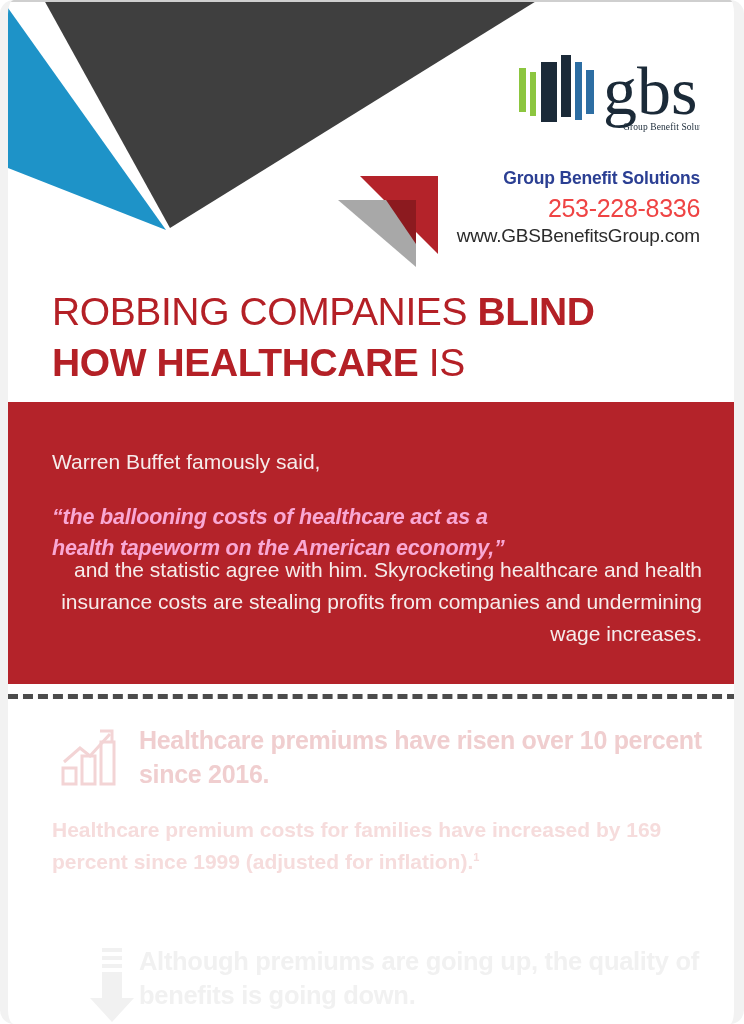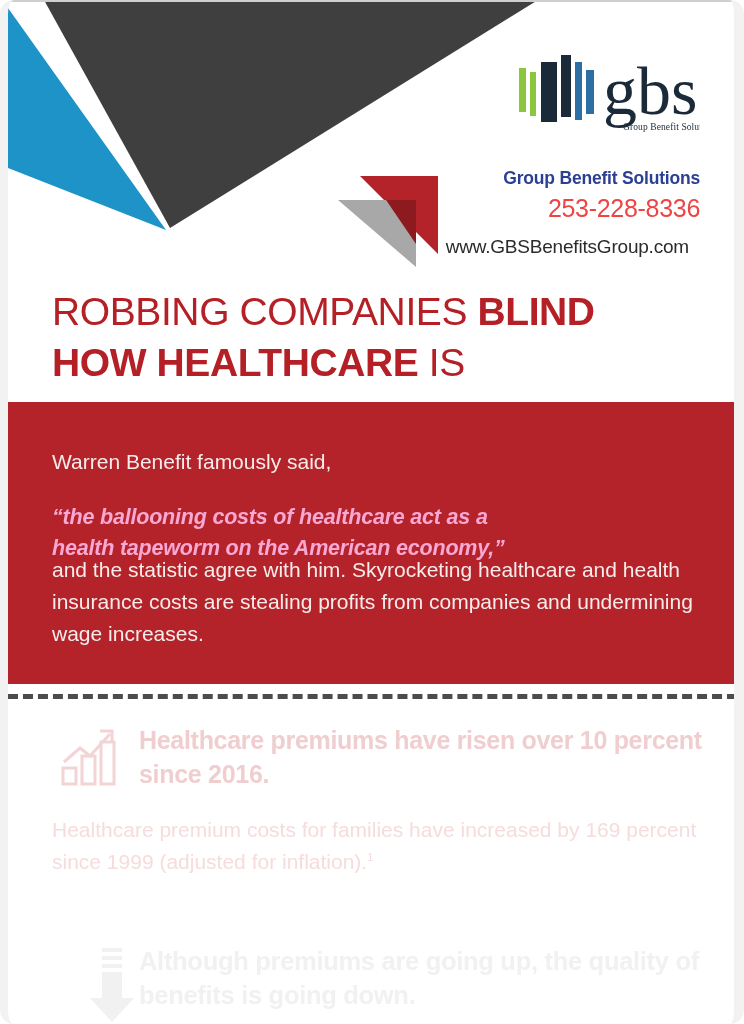--- a/index.html
+++ b/index.html
@@ -62,21 +62,21 @@
     font-size: 25px;
     color: #ef4444;
     line-height: 1.25;
     margin: 4px 0 0 0;
     letter-spacing: -0.3px;
   }
   .website {
     font-size: 19px;
     color: #2b2b2b;
     line-height: 1.25;
-    margin: 11px;
+    margin: 0;
     letter-spacing: -0.2px;
   }
 
   
   #chevron-mark {
     position: absolute;
     left: 330px;
     top: 172px;
   }
 
@@ -127,20 +127,21 @@
     font-style: italic;
     line-height: 1.45;
     margin: 0;
     letter-spacing: -0.2px;
   }
   #quote-band .tail {
     position: absolute;
     left: 44px;
     top: 152px;
     width: 650px;
+    text-align: right;
   }
 
   
   #divider {
     position: absolute;
     left: 0;
     top: 694px;
     width: 744px;
     height: 0;
     border-top: 5px dashed #4c4c4c;
@@ -170,21 +171,21 @@
     line-height: 1.34;
     letter-spacing: -0.3px;
     margin: 0;
   }
   #stat-body {
     position: absolute;
     left: 44px;
     top: 100px;
     width: 660px;
     font-size: 21px;
-    font-weight: 400;
+    font-weight: 700;
     color: #f6dcdc;
     line-height: 1.5;
     margin: 0;
   }
   #stat-body sup {
     font-size: 11px;
     vertical-align: super;
   }
 
   
@@ -252,21 +253,21 @@
       <span class="r">ROBBING COMPANIES</span>
       <span class="b">BLIND</span>
     </div>
     <div>
       <span class="b">HOW HEALTHCARE</span>
       <span class="r">IS</span>
     </div>
   </div>
 
   <div id="quote-band">
-    <p class="lead">Warren Benefit famously said,</p>
+    <p class="lead">Warren Buffet famously said,</p>
     <p class="quote">
       <span>“the ballooning costs of healthcare act as a</span><br>
       <span>health tapeworm on the American economy,”</span>
     </p>
     <p class="tail">and the statistic agree with him. Skyrocketing healthcare and health insurance costs are stealing profits from companies and undermining wage increases.</p>
   </div>
 
   <div id="divider"></div>
 
   <div id="stat-section">

